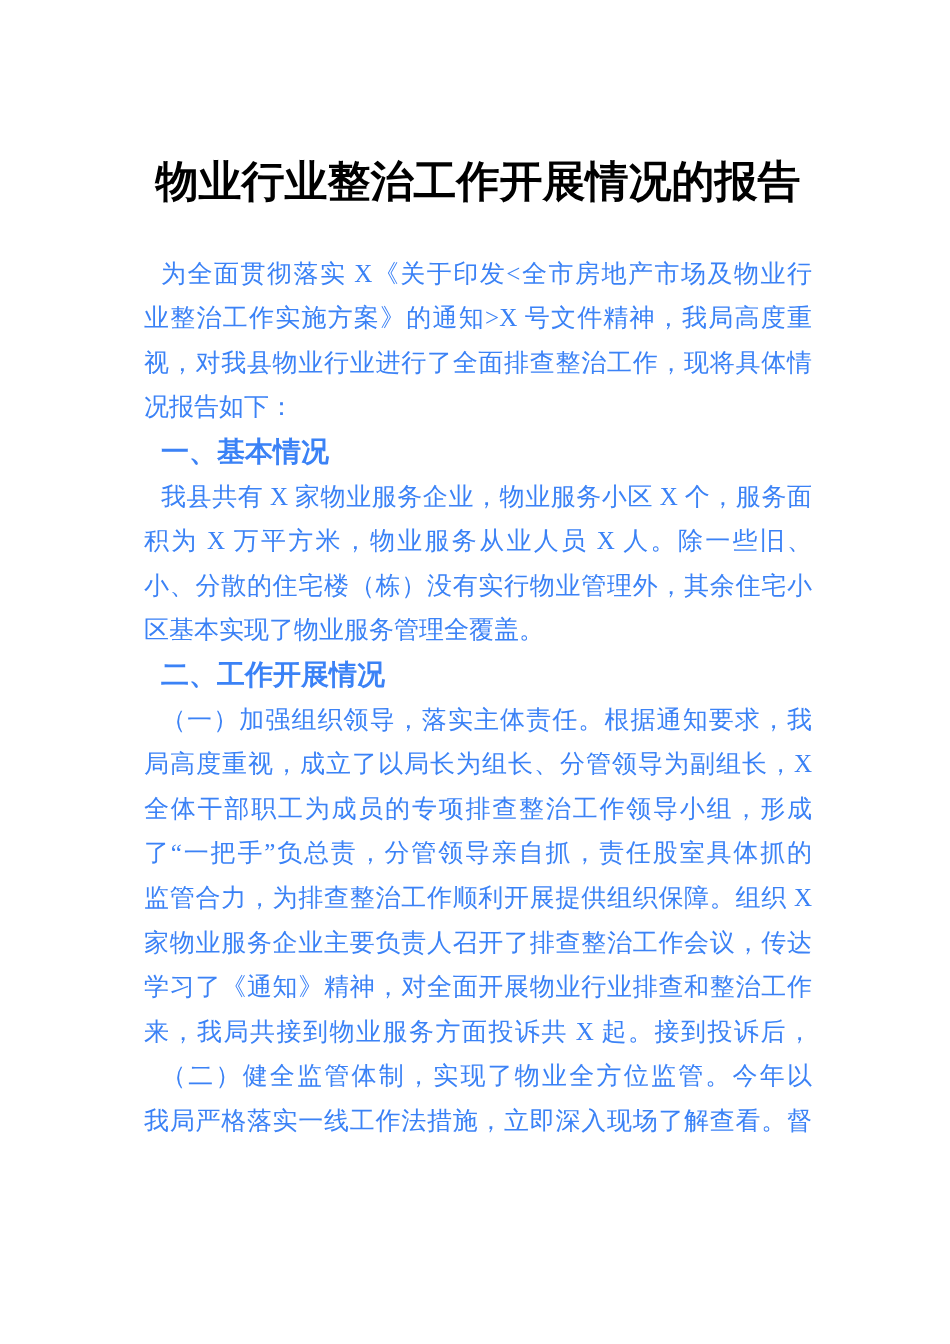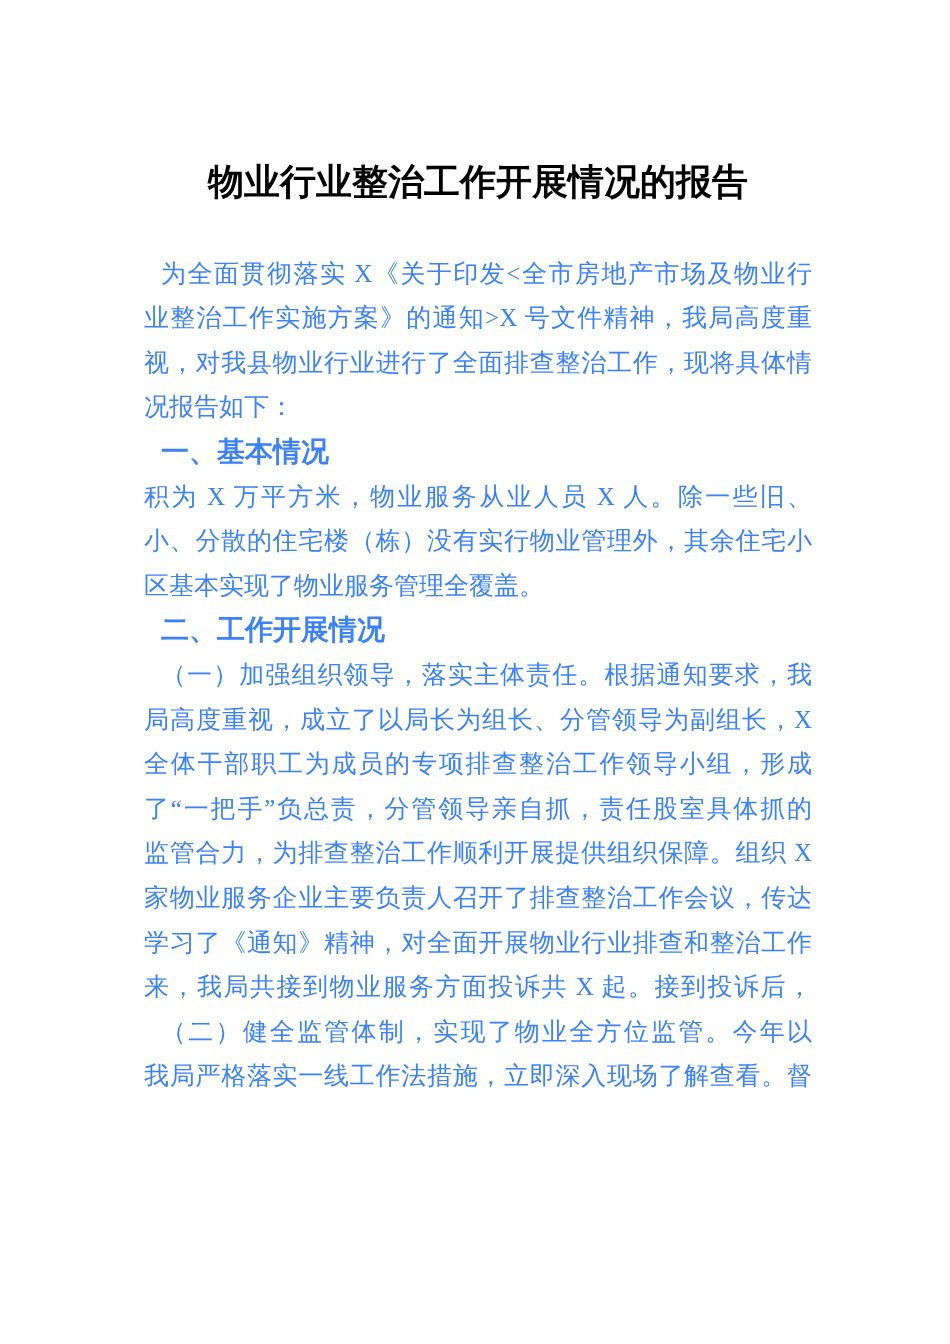--- a/index.html
+++ b/index.html
@@ -16,21 +16,21 @@
     color: #000000;
   }
   .content {
     padding: 160px 138px 0 144px; 
   }
   .title {
     margin: 0 0 47px 0;
     text-align: center;
     font-family: "Liberation Serif", "DejaVu Serif", serif;
     font-weight: 700;
-    font-size: 36px;
+    font-size: 43px;
     line-height: 44.6px;
     white-space: nowrap;
   }
   .body-lines {
     width: 668px;
   }
   .line {
     font-family: "Liberation Serif", "DejaVu Serif", serif;
     font-size: 25px;
     line-height: 44.6px;
@@ -69,20 +69,21 @@
 <div class="page">
   <div class="content">
     <h1 class="title">物业行业整治工作开展情况的报告</h1>
     <div class="body-lines">
 
     <div class="line p-first">为全面贯彻落实 X《关于印发&lt;全市房地产市场及物业行</div>
         <div class="line p-mid">业整治工作实施方案》的通知&gt;X 号文件精神，我局高度重</div>
         <div class="line p-mid">视，对我县物业行业进行了全面排查整治工作，现将具体情</div>
         <div class="line p-end">况报告如下：</div>
         <div class="line h">一、基本情况</div>
+        <div class="line p-first">我县共有 X 家物业服务企业，物业服务小区 X 个，服务面</div>
         <div class="line p-mid">积为 X 万平方米，物业服务从业人员 X 人。除一些旧、</div>
         <div class="line p-mid">小、分散的住宅楼（栋）没有实行物业管理外，其余住宅小</div>
         <div class="line p-end">区基本实现了物业服务管理全覆盖。</div>
         <div class="line h">二、工作开展情况</div>
         <div class="line p-first">（一）加强组织领导，落实主体责任。根据通知要求，我</div>
         <div class="line p-mid">局高度重视，成立了以局长为组长、分管领导为副组长，X</div>
         <div class="line p-mid">全体干部职工为成员的专项排查整治工作领导小组，形成</div>
         <div class="line p-mid">了“一把手”负总责，分管领导亲自抓，责任股室具体抓的</div>
         <div class="line p-mid">监管合力，为排查整治工作顺利开展提供组织保障。组织 X</div>
         <div class="line p-mid">家物业服务企业主要负责人召开了排查整治工作会议，传达</div>

